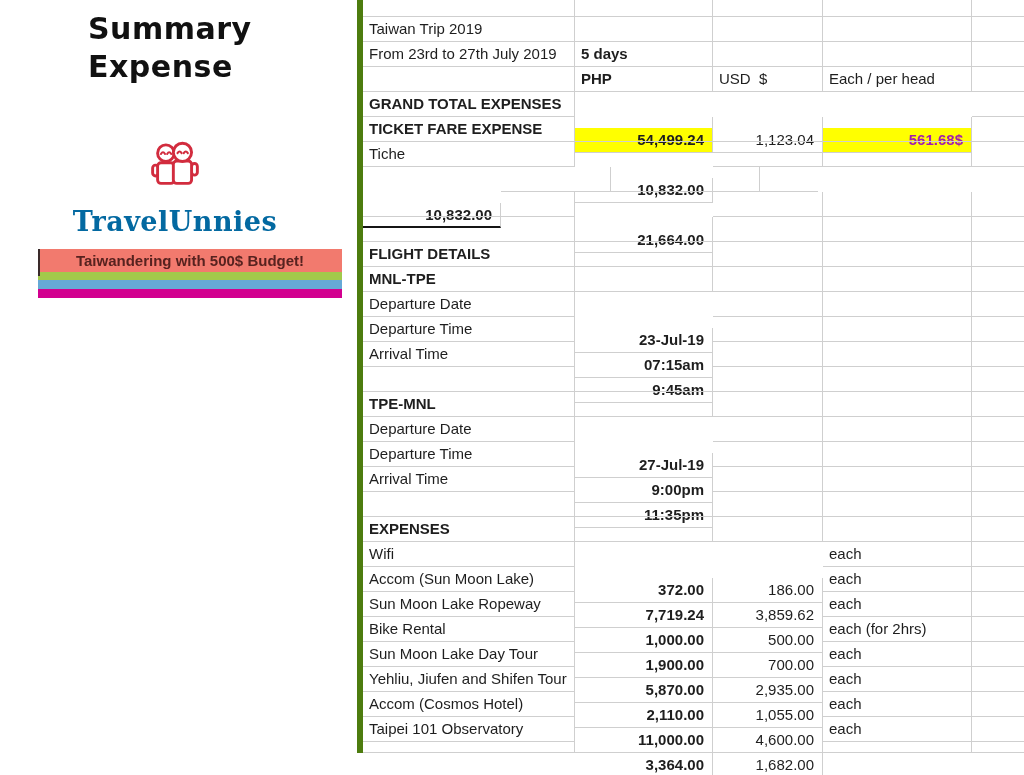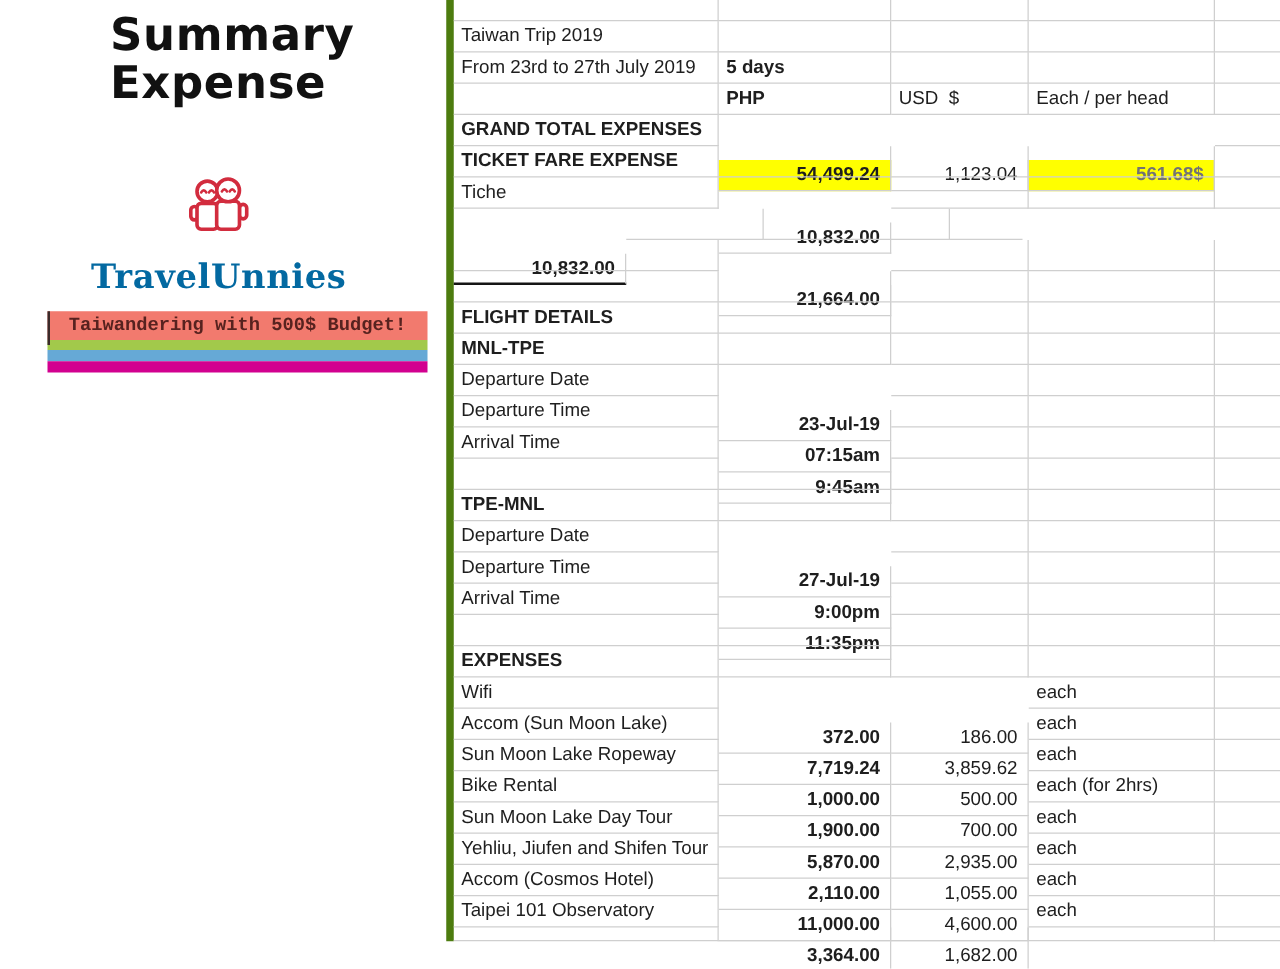--- a/index.html
+++ b/index.html
@@ -4,32 +4,32 @@
 <style>
   html,body{margin:0;padding:0;background:#ffffff;}
   .stage{
     position:relative;width:1024px;height:775px;background:#ffffff;overflow:hidden;
     font-family:"Liberation Sans","DejaVu Sans",sans-serif;color:#1e1e1e;
   }
   
   .page-title{
     position:absolute;left:88px;top:10px;
     font-family:"DejaVu Sans","Liberation Sans",sans-serif;
-    font-weight:bold;font-size:36px;line-height:38px;letter-spacing:.5px;color:#111;
+    font-weight:bold;font-size:30px;line-height:38px;letter-spacing:.5px;color:#111;
   }
   .logo{position:absolute;left:146px;top:140px;width:58px;height:52px;}
   .brand-name{
     position:absolute;left:50px;top:206px;width:250px;text-align:center;
     font-family:"DejaVu Serif","Liberation Serif",serif;font-weight:bold;
     font-size:27px;color:#0369a1;letter-spacing:.5px;
   }
   .banner{position:absolute;left:38px;top:249px;width:304px;}
   .banner-main{
     height:23px;background:#f27a6e;display:flex;align-items:center;justify-content:center;
-    font-family:Liberation Mono, monospace;font-weight:bold;
+    font-family:Liberation Sans, sans-serif;font-weight:bold;
     font-size:15px;color:#57221f;white-space:pre;
   }
   .stripe-green{height:8px;background:#a2c94b;}
   .stripe-blue{height:9px;background:#66a9d6;}
   .stripe-magenta{height:9px;background:#d2008f;}
   .banner-caret{position:absolute;left:0;top:0;width:2px;height:27px;background:#3a2a2a;}
   
   .sheet{position:absolute;left:357px;top:0;width:667px;border-left:6px solid #4d7c0f;background:#fff;}
   .row{display:flex;height:25px;}
   .row.spacer{height:17px;}
@@ -41,21 +41,21 @@
     font-size:15px;line-height:18px;white-space:pre;overflow:visible;
   }
   .col-a{width:212px;}
   .col-b{width:138px;font-weight:bold;}
   .col-c{width:110px;}
   .col-d{width:149px;}
   .col-e{width:58px;border-right:none;}
   .bold{font-weight:bold;}
   .right{justify-content:flex-end;padding-right:8px;margin-top:36px;}
   .hl{background:#ffff00;}
-  .red{color:#737373;padding-left:39px;}
+  .red{color:#a21caf;padding-left:39px;}
   .sum{border-bottom:2px solid #151515;}
 </style>
 </head>
 <body>
 
 <div class="stage">
 
   <div class="page-title">
     <div>Summary</div>
     <div>Expense</div>

